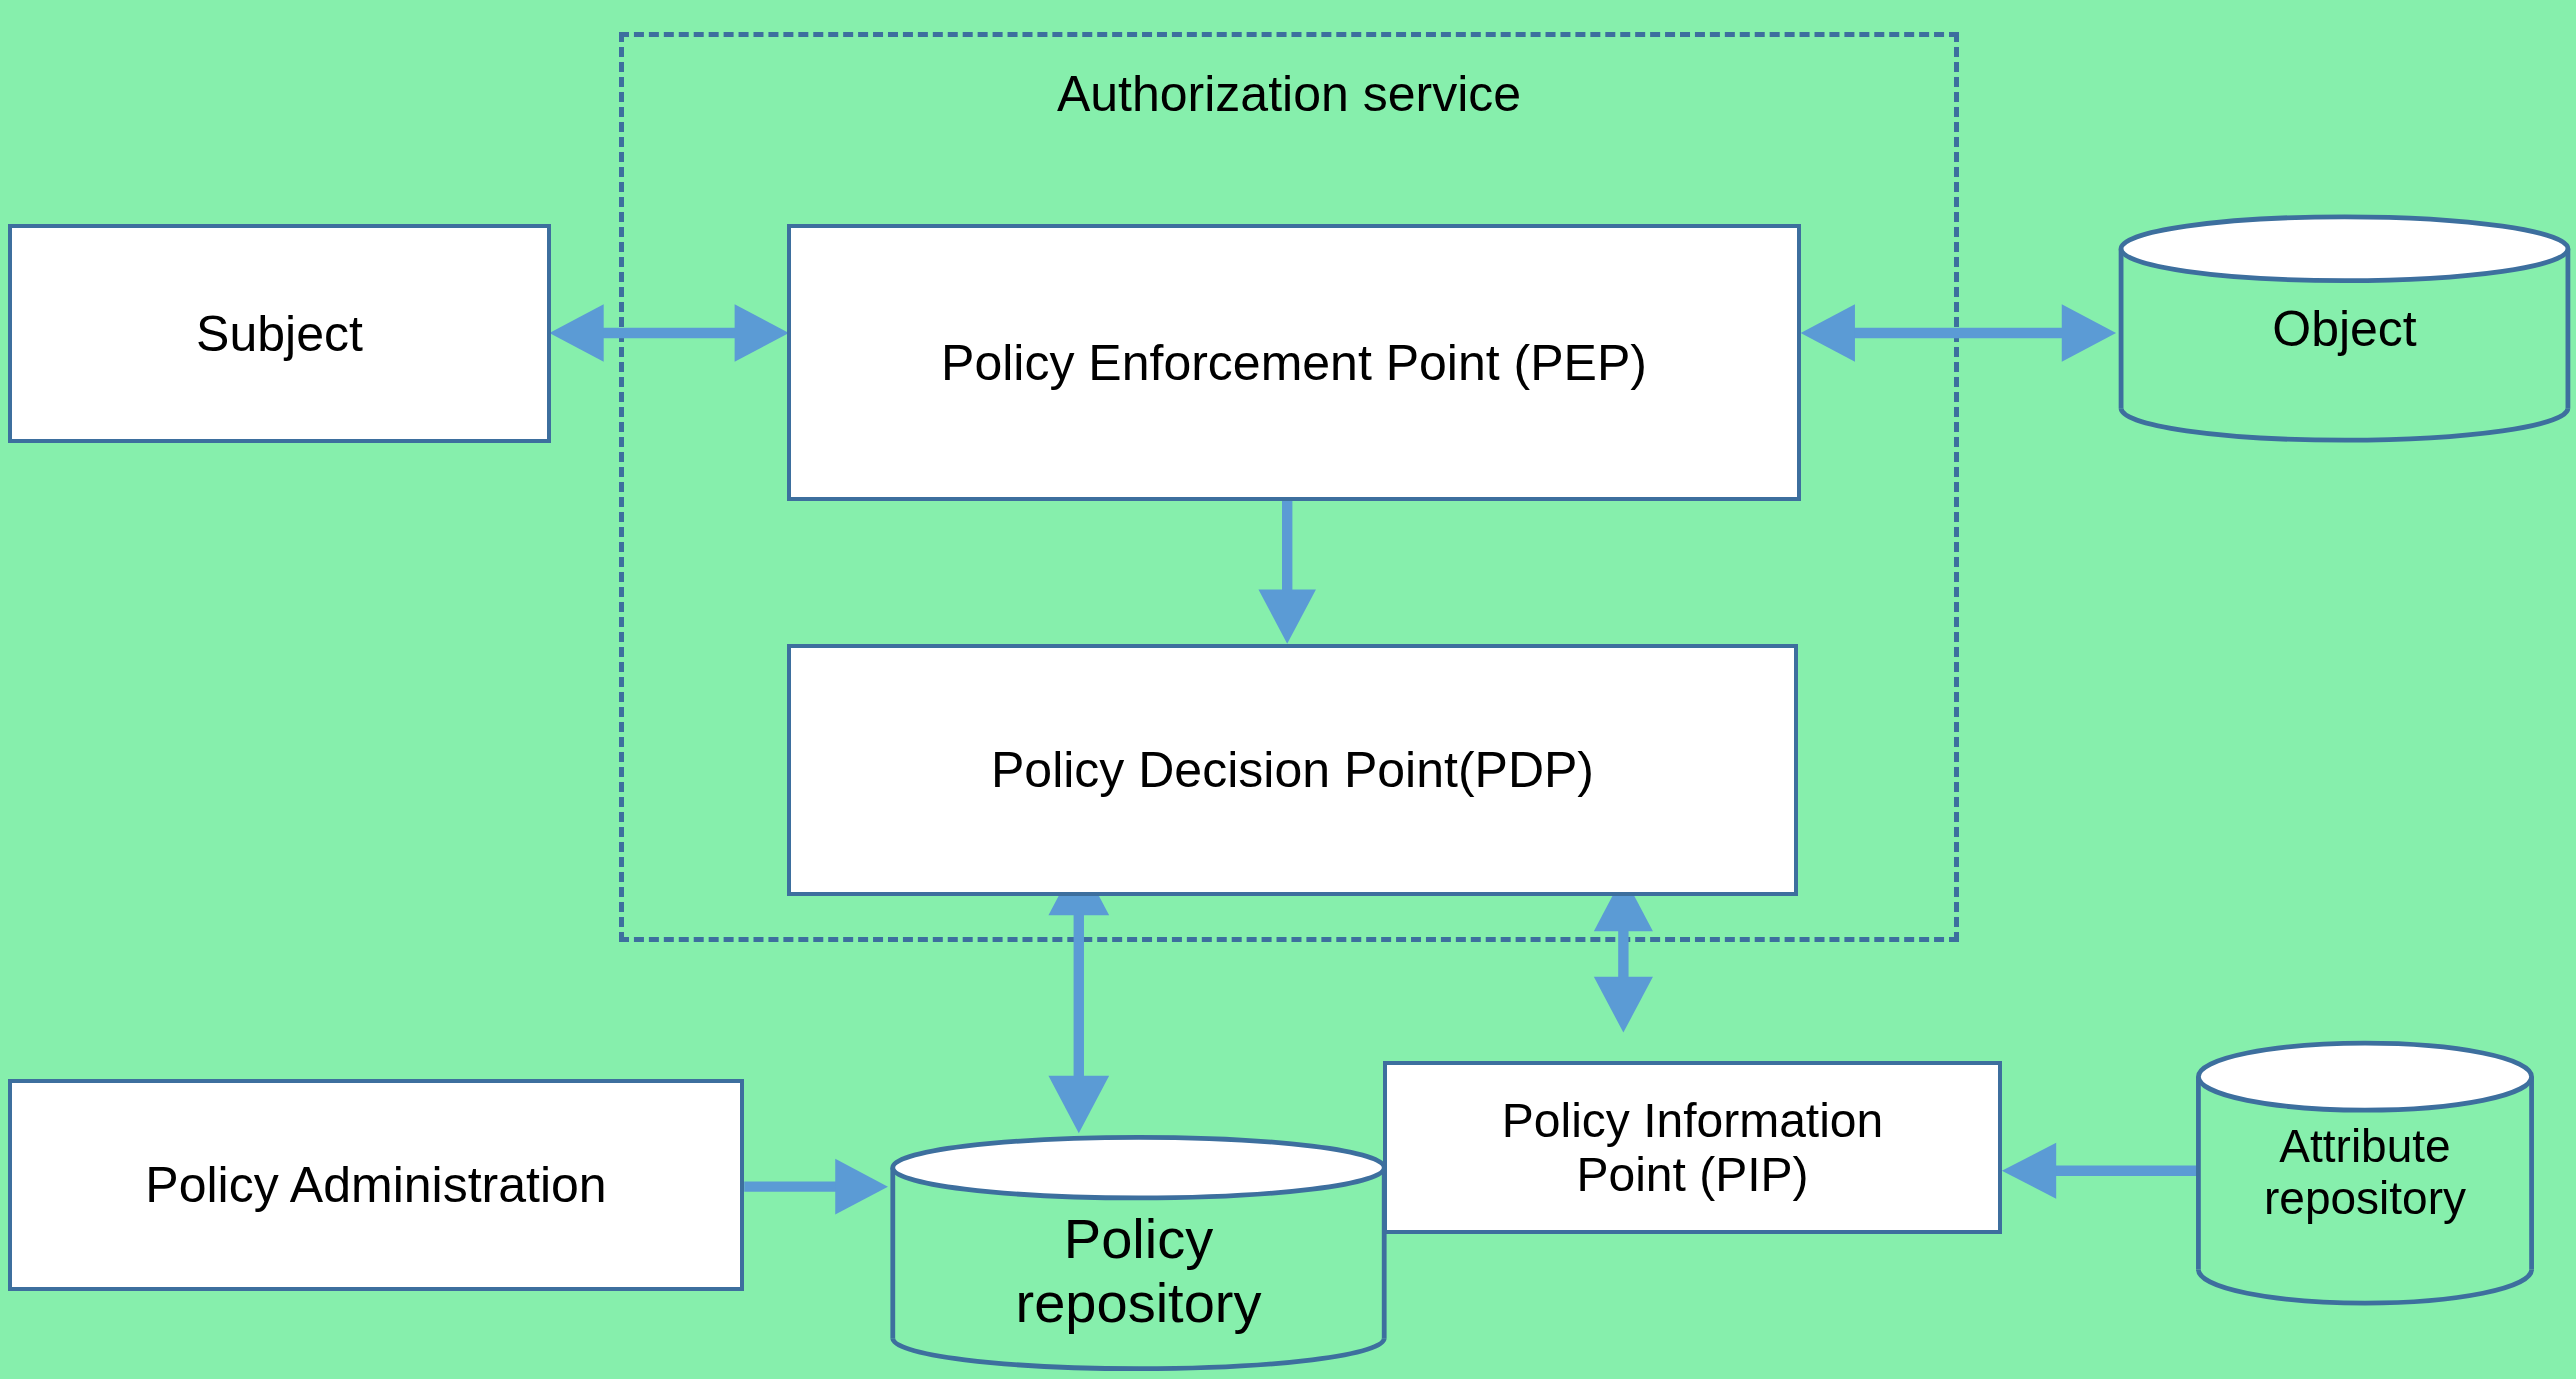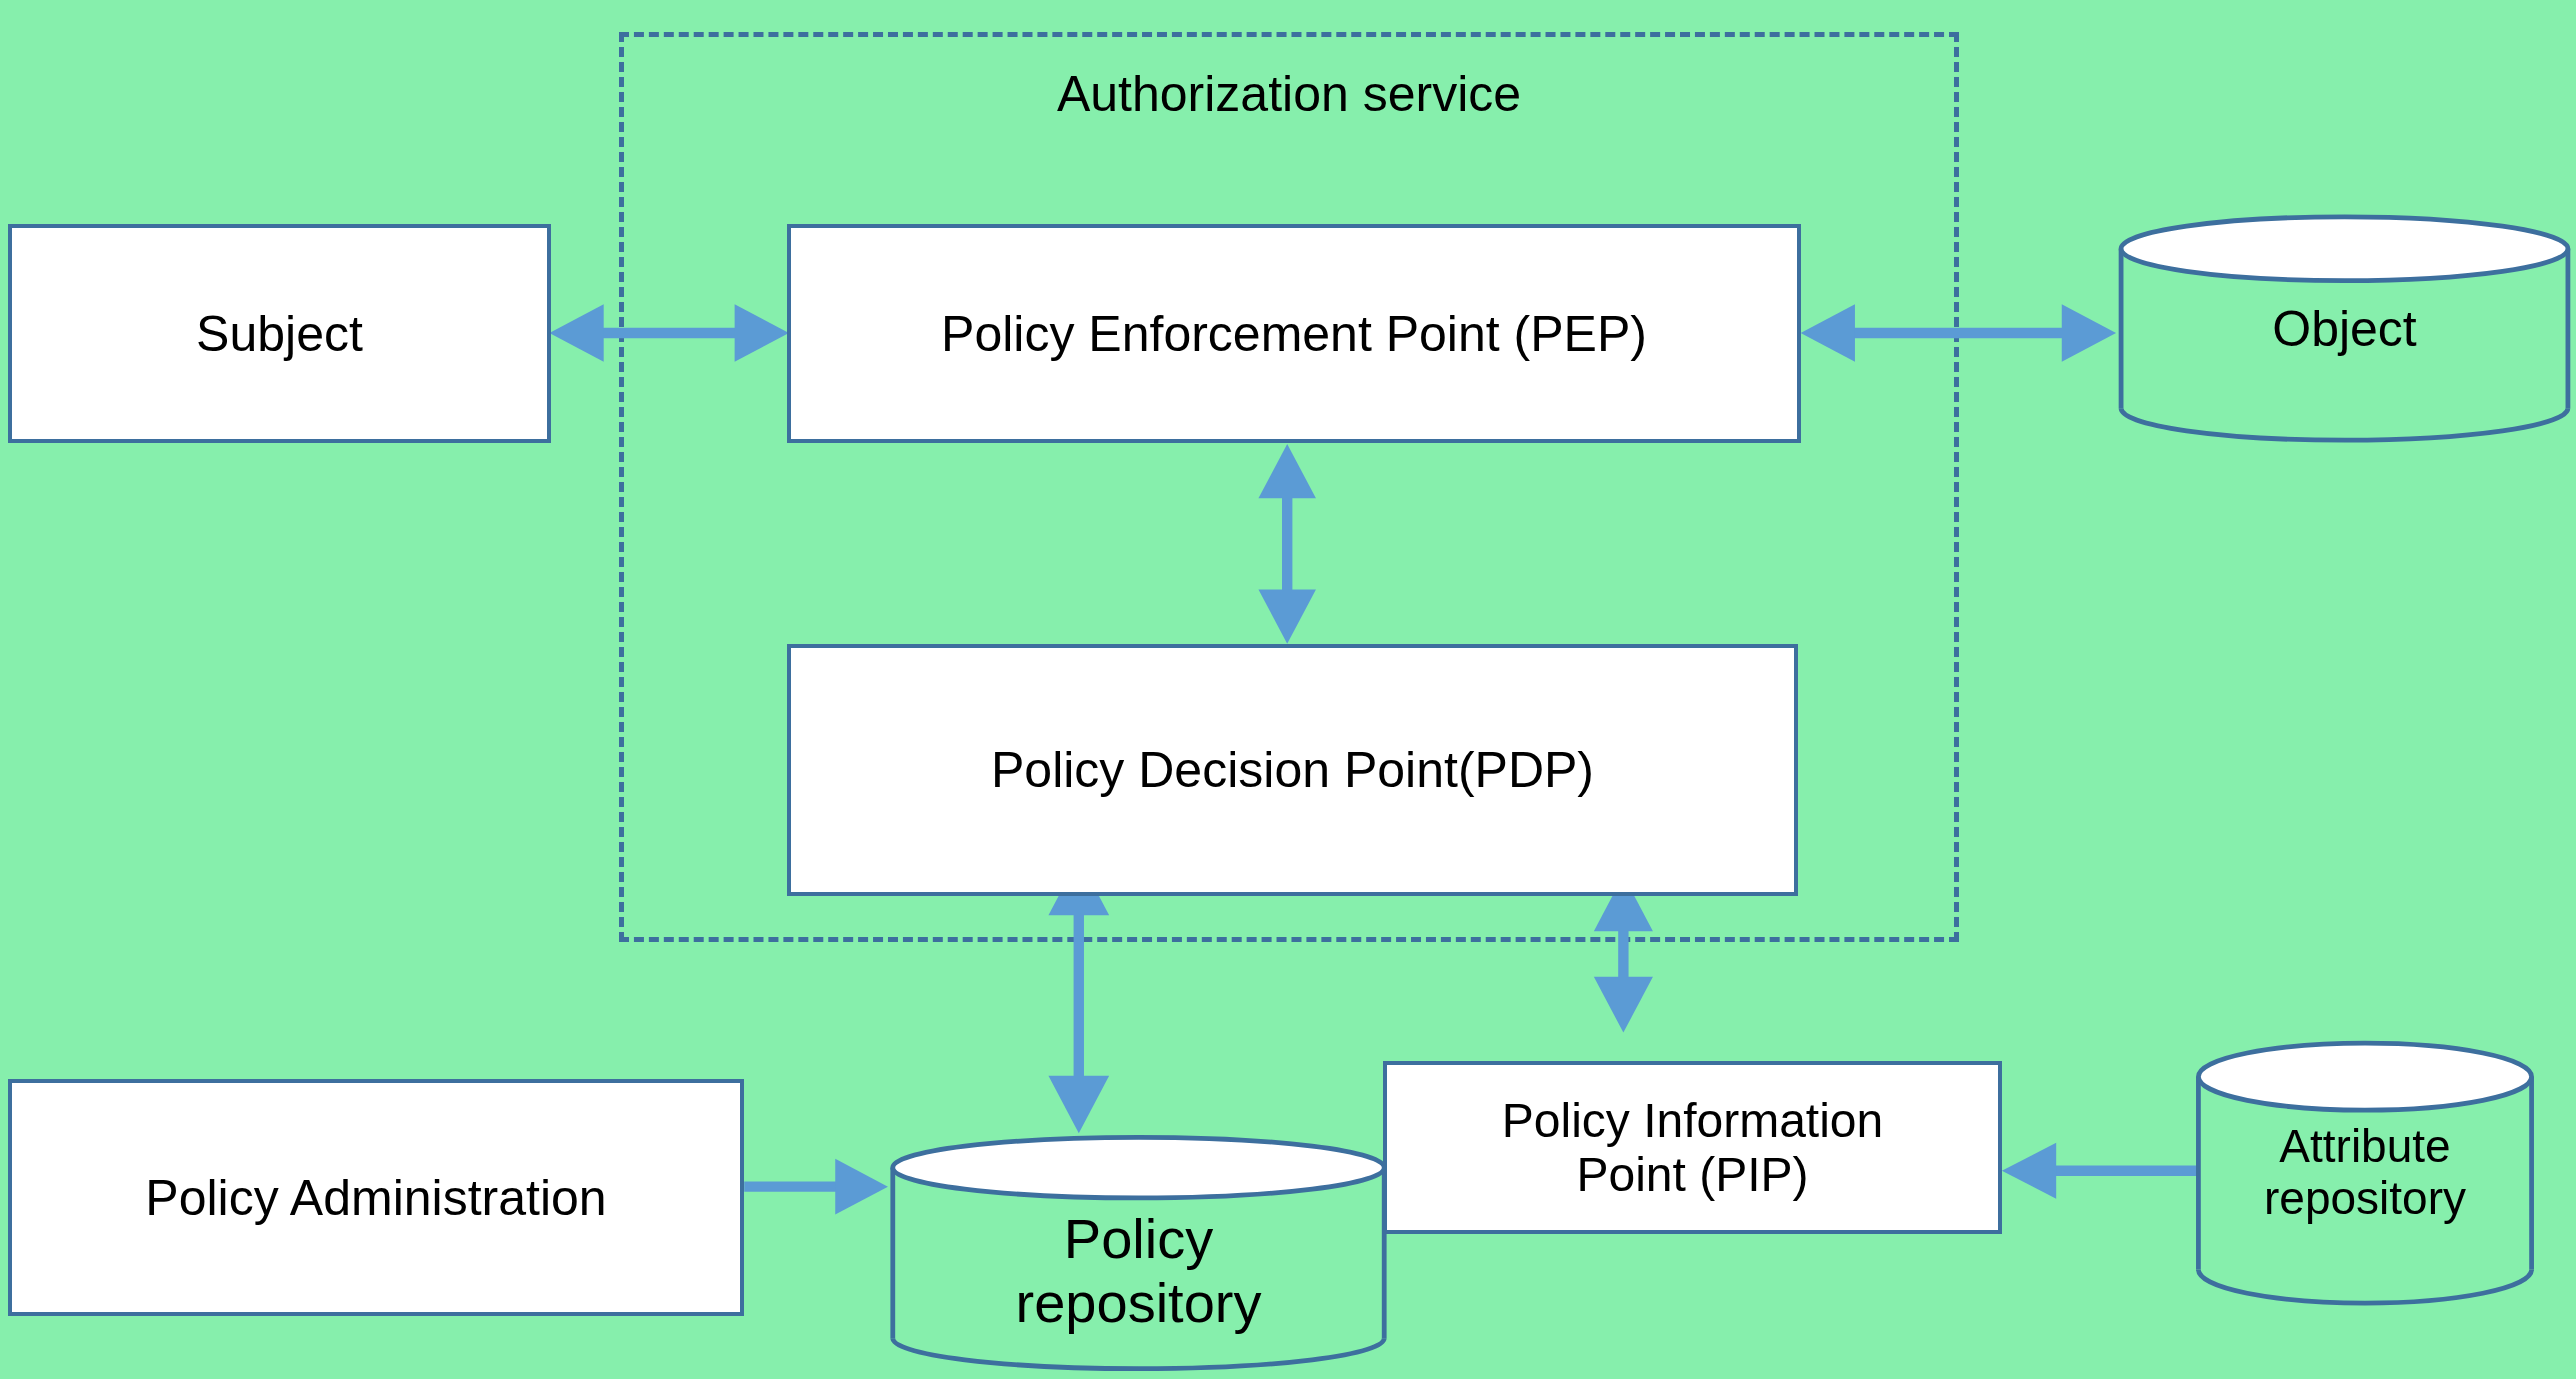--- a/index.html
+++ b/index.html
@@ -136,42 +136,42 @@
     <g>
       <line class="conn-line" x1="2752" y1="1466" x2="2545" y2="1466"></line>
       <polygon class="arrow-head" points="2507,1466 2575,1431 2575,1501"></polygon>
     </g>
   </svg>
 
   <div class="node-rect" style="left:8px; top:224px; width:543px; height:219px; font-size:50px;">
     <span class="label-lines">Subject</span>
   </div>
 
-  <div class="node-rect" style="left:787px; top:224px; width:1014px; height:219px; font-size:50px;">
+  <div class="node-rect" style="left:787px; top:224px; width:1014px; height:277px; font-size:50px;">
     <span class="label-lines">Policy Enforcement Point (PEP)</span>
   </div>
 
   <div class="node-cyl" style="left:2116px; top:212px; width:457px; height:233px;">
     <svg width="457" height="233" viewBox="0 0 572 292">
       <path d="M6,46 L6,246" stroke="#3d6f9e" stroke-width="6" fill="none"></path>
       <path d="M566,46 L566,246" stroke="#3d6f9e" stroke-width="6" fill="none"></path>
       <ellipse cx="286" cy="46" rx="280" ry="40" stroke="#3d6f9e" stroke-width="6" fill="#ffffff"></ellipse>
       <path d="M6,246 A280,40 0 0 0 566,246" stroke="#3d6f9e" stroke-width="6" fill="none"></path>
     </svg>
     <div class="cyl-label" style="top:89px; font-size:50px;">
       <span>Object</span>
     </div>
   </div>
 
   <div class="node-rect" style="left:787px; top:644px; width:1011px; height:252px; font-size:50px; flex-direction:row;">
     <span>Policy Decision Point</span>
     <span>(PDP)</span>
   </div>
 
-  <div class="node-rect" style="left:8px; top:1079px; width:736px; height:237px; font-size:50px; flex-direction:column;">
+  <div class="node-rect" style="left:8px; top:1079px; width:736px; height:212px; font-size:50px; flex-direction:column;">
     <span>Policy Administration</span>
   </div>
 
   <div class="node-cyl" style="left:888px; top:1134px; width:501px; height:246px;">
     <svg width="501" height="246" viewBox="0 0 628 308">
       <path d="M6,42 L6,256" stroke="#3d6f9e" stroke-width="6" fill="none"></path>
       <path d="M622,42 L622,256" stroke="#3d6f9e" stroke-width="6" fill="none"></path>
       <ellipse cx="314" cy="42" rx="308" ry="38" stroke="#3d6f9e" stroke-width="6" fill="#ffffff"></ellipse>
       <path d="M6,256 A308,38 0 0 0 622,256" stroke="#3d6f9e" stroke-width="6" fill="none"></path>
     </svg>

